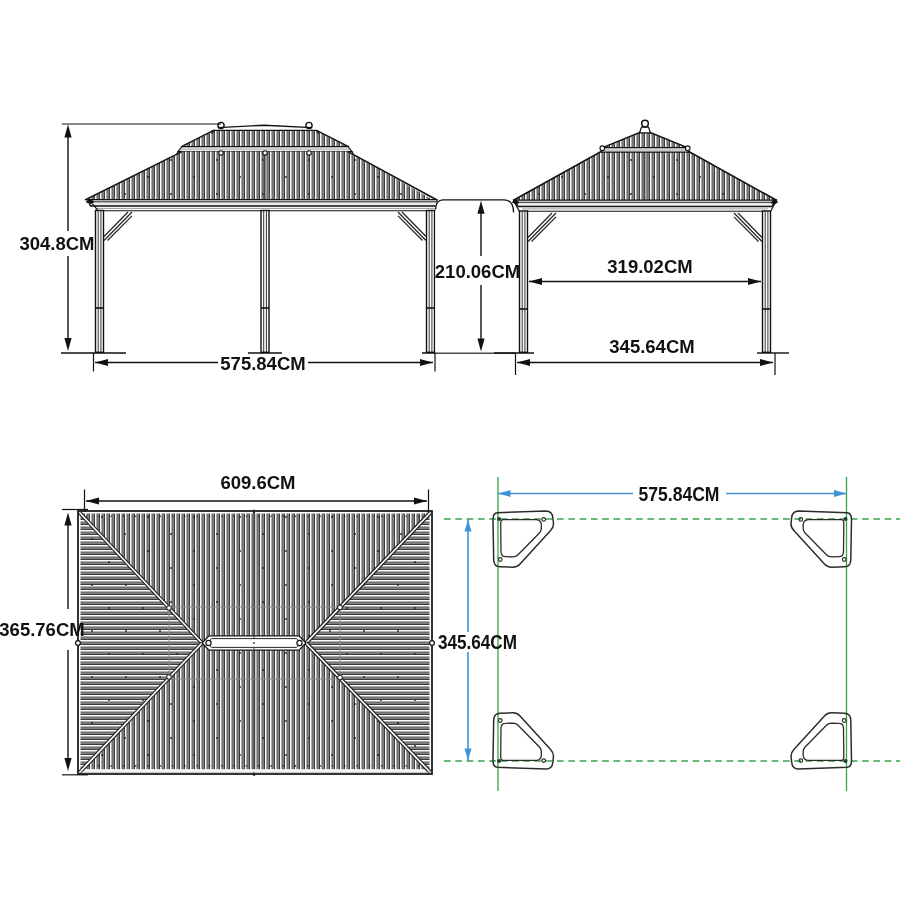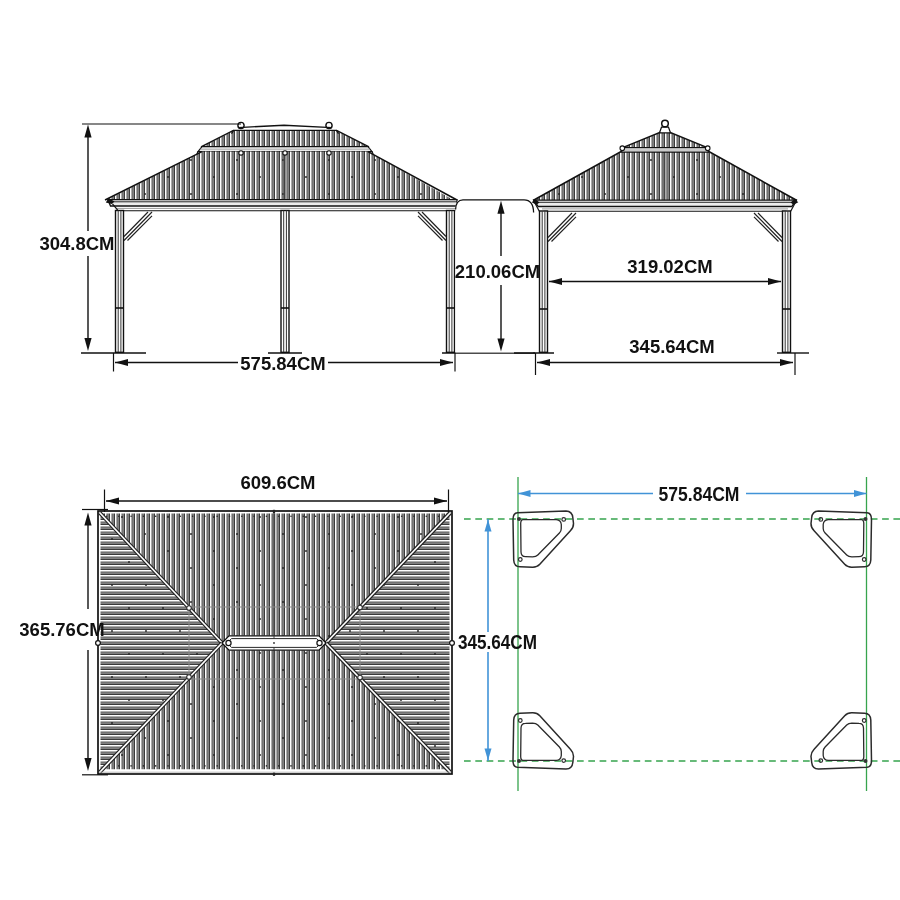--- a/index.html
+++ b/index.html
@@ -1,16 +1,16 @@
 <!DOCTYPE html>
 <html><head>
 <meta charset="utf-8">
 <style>
   html,body{margin:0;padding:0;background:#fff;}
-  .page{width:868px;height:900px;position:relative;font-family:"Liberation Sans",sans-serif;padding-left:20px;}
+  .page{width:868px;height:900px;position:relative;font-family:"Liberation Sans",sans-serif;}
   text{font-family:"Liberation Sans",sans-serif;font-weight:bold;fill:#111;}
 </style>
 </head>
 <body>
 <div class="page">
 <svg width="900" height="900" viewBox="0 0 900 900" xmlns="http://www.w3.org/2000/svg">
 <defs>
   <pattern id="pv" width="5" height="10" patternUnits="userSpaceOnUse">
     <rect width="5" height="10" fill="#ffffff"></rect>
     <rect x="1.6" width="1.1" height="10" fill="#303030"></rect>

